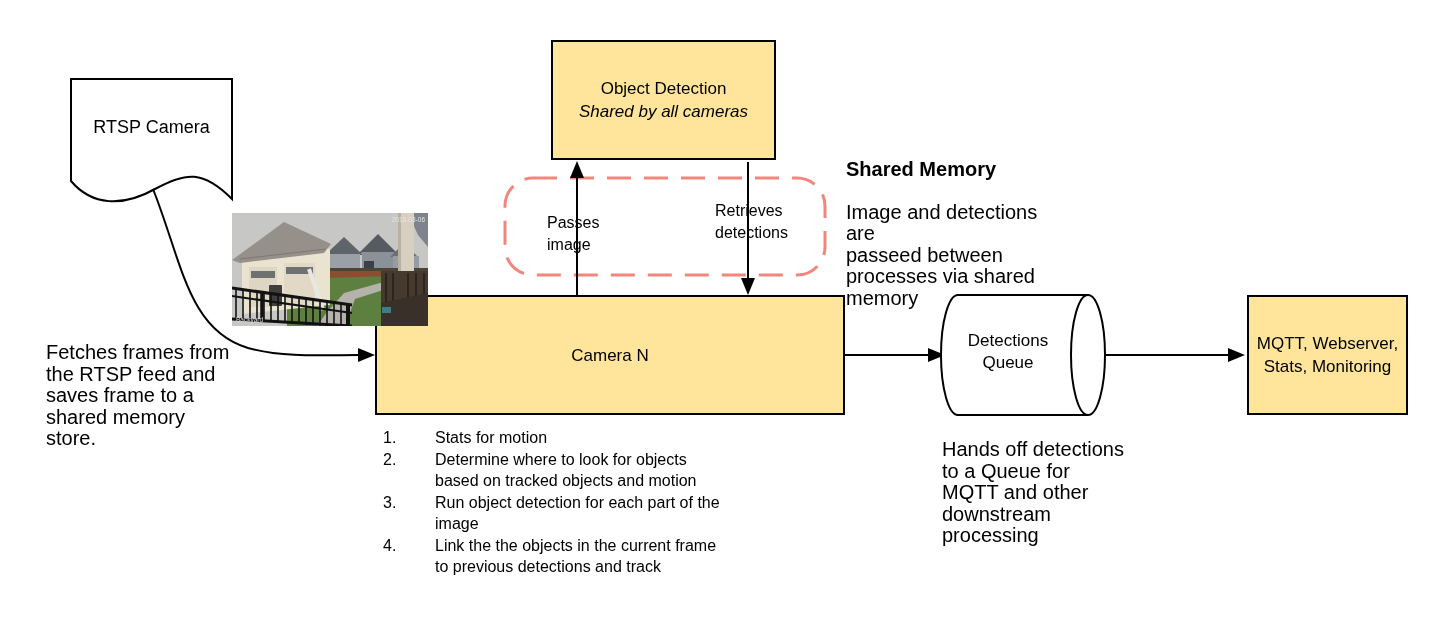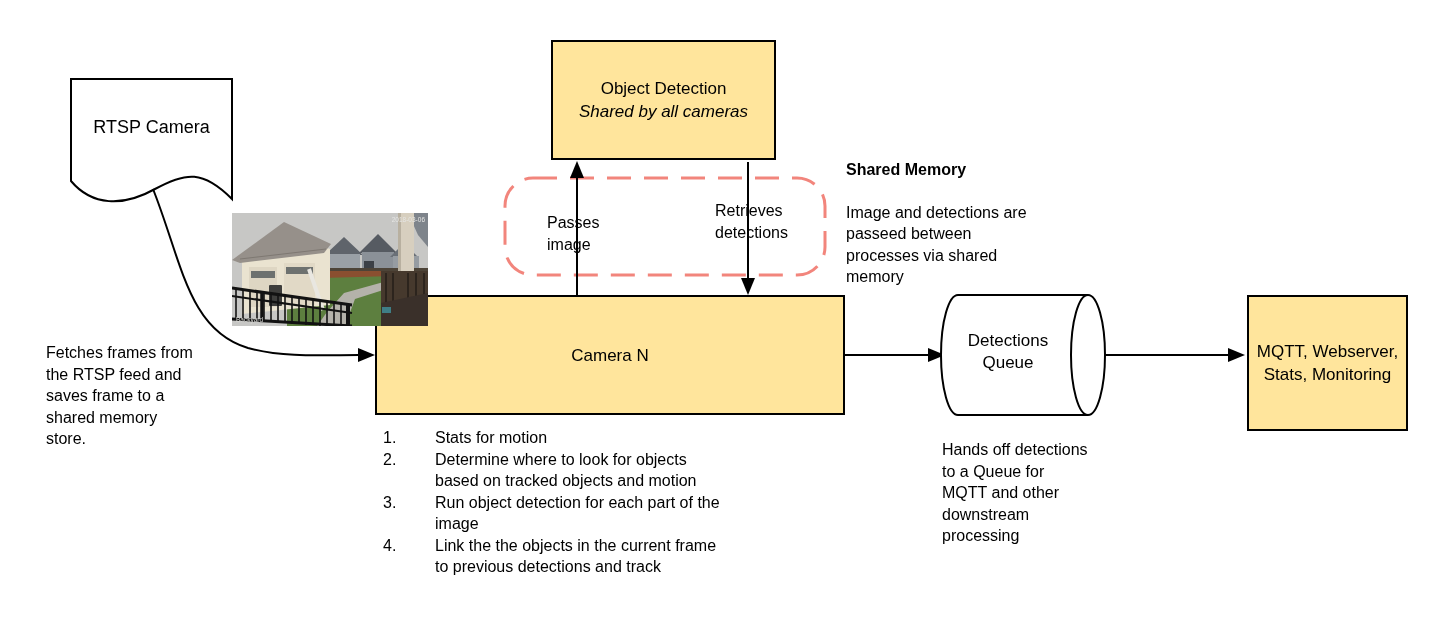--- a/index.html
+++ b/index.html
@@ -19,21 +19,21 @@
     display:flex; flex-direction:column; align-items:center; justify-content:center;
     text-align:center; font-size:17px; line-height:23px;
   }
   .node .subtitle { font-style:italic; }
   .pre { white-space:pre-line; }
 
   .rtsp-label {
     position:absolute; left:71px; top:79px; width:161px; height:96px;
     display:flex; align-items:center; justify-content:center; font-size:18px;
   }
-  .note { position:absolute; font-size:16px; line-height:21.5px; white-space:pre-line; }
+  .note { position:absolute; font-size:20px; line-height:21.5px; white-space:pre-line; }
   .note .note-title { font-weight:bold; }
   .edge-label { position:absolute; font-size:16px; line-height:22px; white-space:pre-line; }
 
   .steps { position:absolute; left:383px; top:427px; font-size:16px; line-height:21.5px; }
   .step { display:flex; }
   .step .num { flex:0 0 52px; }
   .step .txt { white-space:pre-line; }
 
   .queue-label {
     position:absolute; left:944px; top:330px; width:128px; text-align:center;
@@ -204,18 +204,18 @@
 
   <div class="queue-label">Detections
 Queue</div>
 
   <div class="note" style="left:942px; top:439px; width:200px;">Hands off detections
 to a Queue for
 MQTT and other
 downstream
 processing</div>
 
-  <div class="node" style="left:1247px; top:295px; width:161px; height:136px;">
+  <div class="node" style="left:1247px; top:295px; width:161px; height:120px;">
     <span class="pre">MQTT, Webserver,
 Stats, Monitoring</span>
   </div>
 
 </div>
 
 </body></html>

